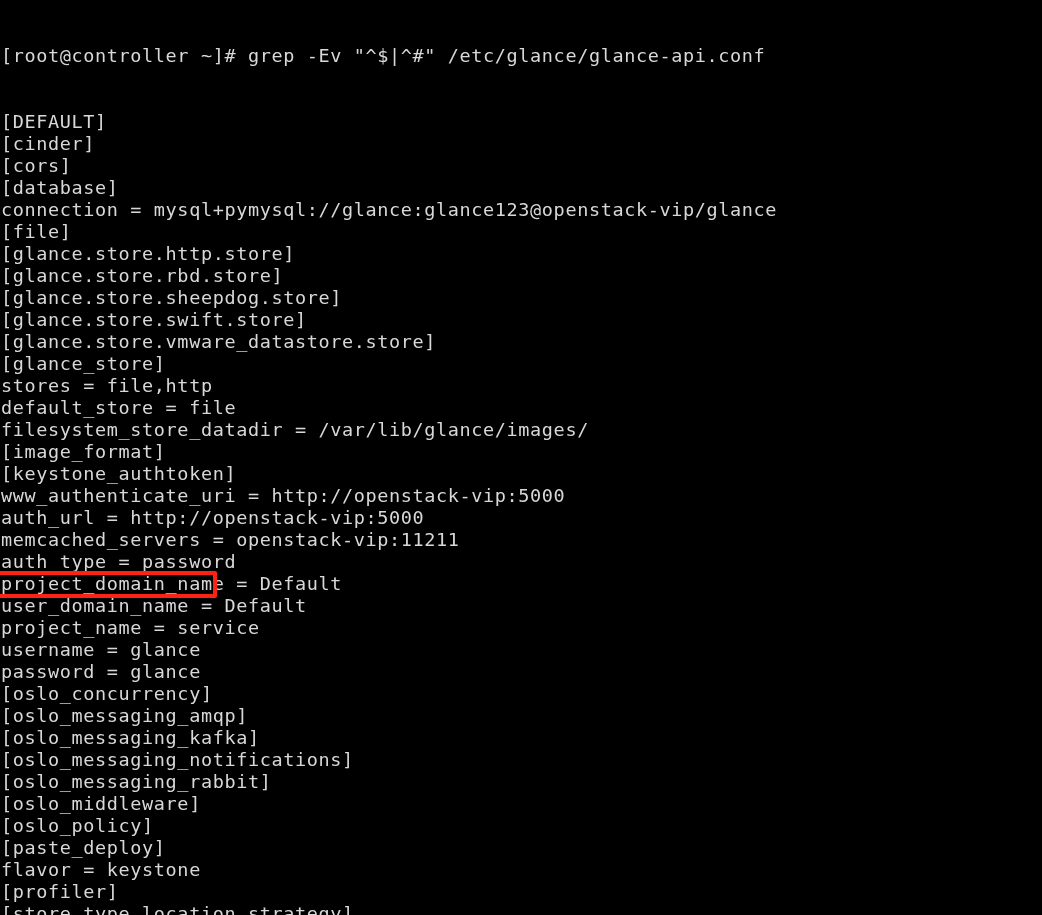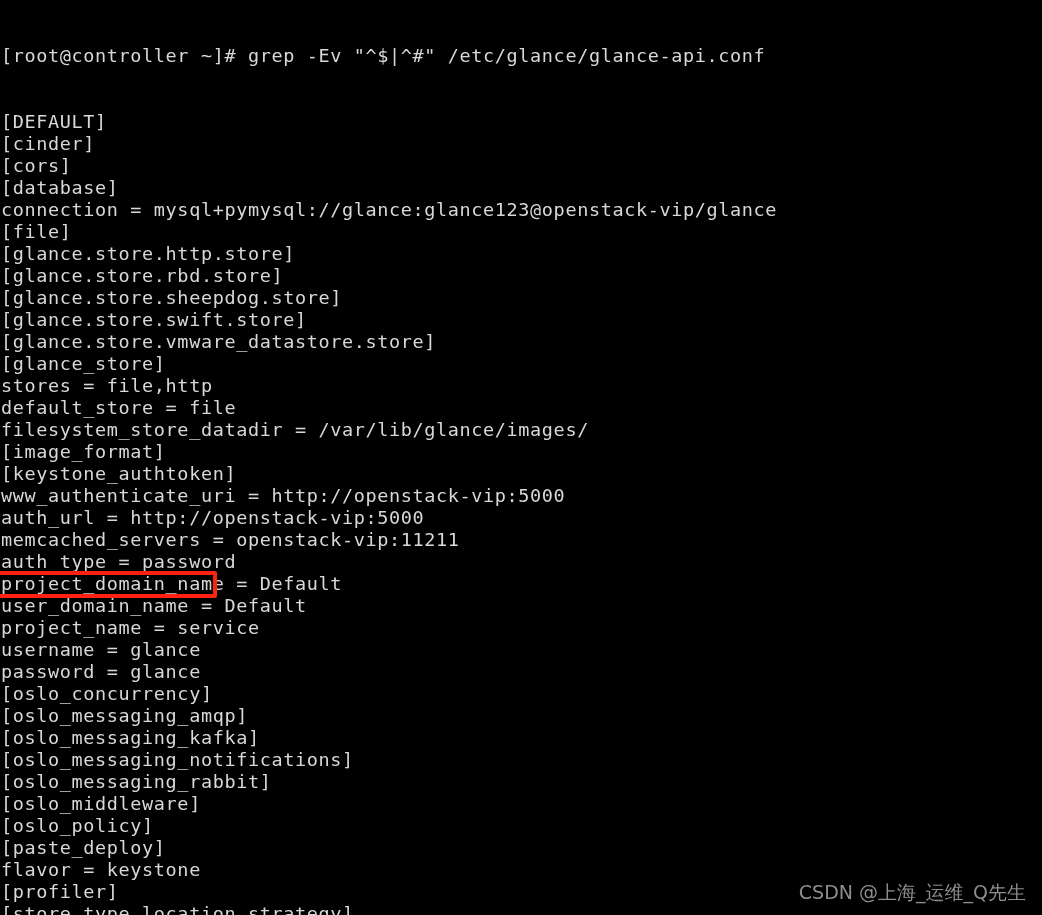--- a/index.html
+++ b/index.html
@@ -62,15 +62,14 @@
 <div id="screen">
 
   <div id="terminal">
     <div class="line">[root@controller ~]# grep -Ev "^$|^#" /etc/glance/glance-api.conf</div>
     <div id="output-lines"><div class="line">[DEFAULT]</div><div class="line">[cinder]</div><div class="line">[cors]</div><div class="line">[database]</div><div class="line">connection = mysql+pymysql://glance:glance123@openstack-vip/glance</div><div class="line">[file]</div><div class="line">[glance.store.http.store]</div><div class="line">[glance.store.rbd.store]</div><div class="line">[glance.store.sheepdog.store]</div><div class="line">[glance.store.swift.store]</div><div class="line">[glance.store.vmware_datastore.store]</div><div class="line">[glance_store]</div><div class="line">stores = file,http</div><div class="line">default_store = file</div><div class="line">filesystem_store_datadir = /var/lib/glance/images/</div><div class="line">[image_format]</div><div class="line">[keystone_authtoken]</div><div class="line">www_authenticate_uri = http://openstack-vip:5000</div><div class="line">auth_url = http://openstack-vip:5000</div><div class="line">memcached_servers = openstack-vip:11211</div><div class="line">auth_type = password</div><div class="line">project_domain_name = Default</div><div class="line">user_domain_name = Default</div><div class="line">project_name = service</div><div class="line">username = glance</div><div class="line">password = glance</div><div class="line">[oslo_concurrency]</div><div class="line">[oslo_messaging_amqp]</div><div class="line">[oslo_messaging_kafka]</div><div class="line">[oslo_messaging_notifications]</div><div class="line">[oslo_messaging_rabbit]</div><div class="line">[oslo_middleware]</div><div class="line">[oslo_policy]</div><div class="line">[paste_deploy]</div><div class="line">flavor = keystone</div><div class="line">[profiler]</div><div class="line">[store_type_location_strategy]</div></div>
     
   </div>
 
   <div id="highlight-box"></div>
 
-  <div id="watermark">CSDN @上海_运维_Q先生</div>
 
 </div>
 
 </body></html>

